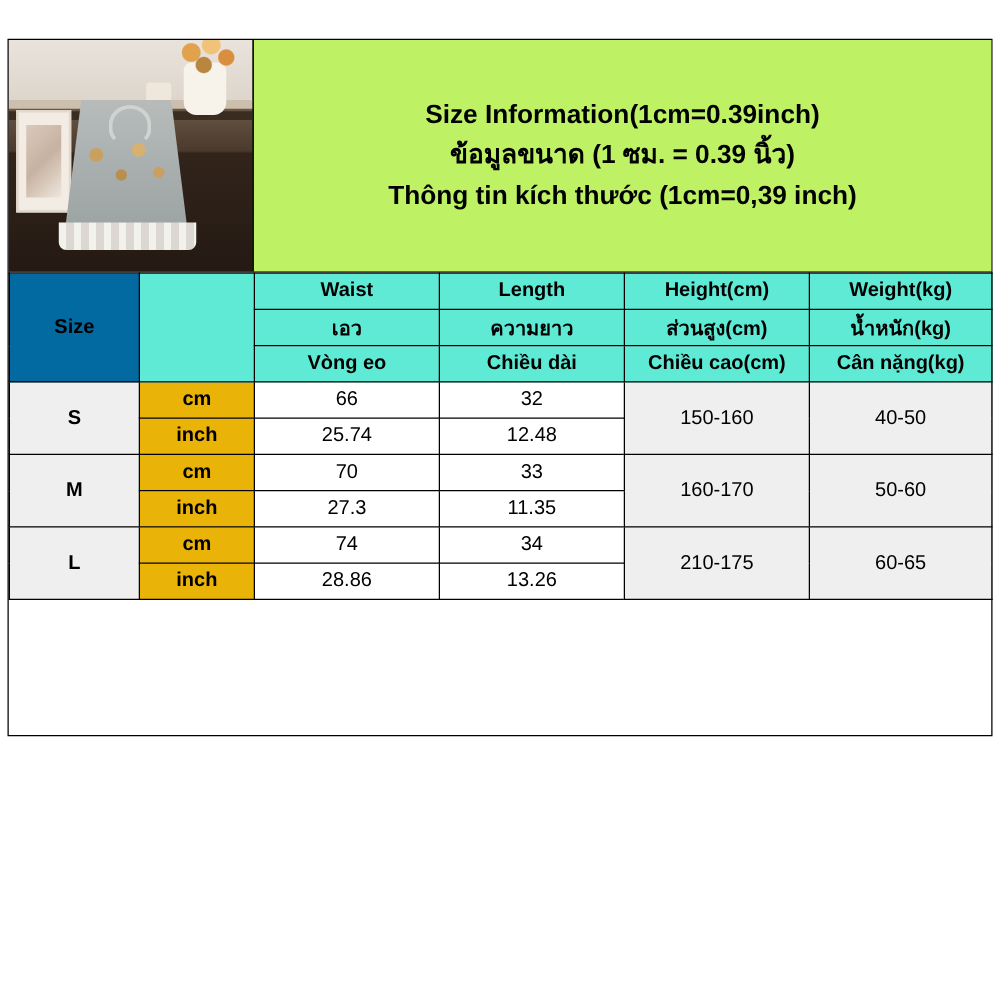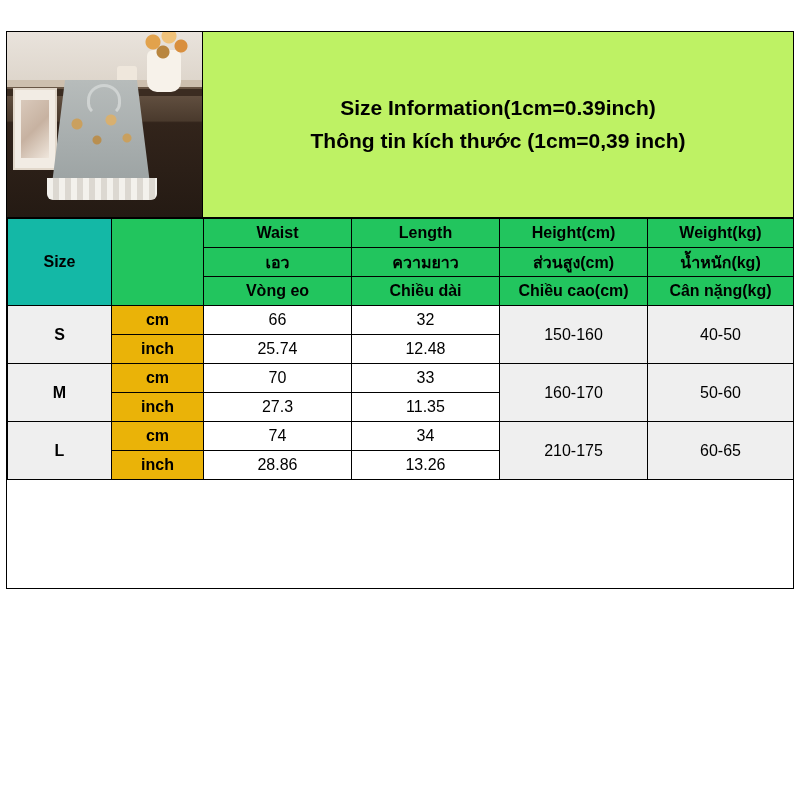--- a/index.html
+++ b/index.html
@@ -154,26 +154,26 @@
   table.size-table td {
     border: 1px solid #000;
     text-align: center;
     vertical-align: middle;
     font-size: 16px;
     height: 29px;
     padding: 0 2px;
     box-sizing: border-box;
   }
   .hdr {
-    background: #22c55e;
+    background: #5eead4;
     font-weight: bold;
     font-size: 16.5px;
   }
   .size-word {
-    background: #14b8a6;
+    background: #0369a1;
     font-weight: bold;
     font-size: 25px;
   }
   .size-letter {
     background: #efefef;
     font-weight: bold;
     font-size: 19px;
   }
   .unit {
     background: #eab308;
@@ -225,20 +225,21 @@
         <div class="ph-candle"></div>
         <div class="ph-vase"></div>
         <div class="ph-flowers"></div>
         <div class="ph-skirt"></div>
         <div class="ph-tie"></div>
         <div class="ph-emb"></div>
         <div class="ph-lace"></div>
       </div>
       <div class="title-cell">
         <div class="title-line">Size Information(1cm=0.39inch)</div>
+        <div class="title-line">ข้อมูลขนาด (1 ซม. = 0.39 นิ้ว)</div>
         <div class="title-line">Thông tin kích thước (1cm=0,39 inch)</div>
       </div>
     </div>
 
     <table class="size-table">
       <colgroup>
         <col class="c-size">
           <col class="c-unit">
           <col class="c-waist">
         <col class="c-length">

